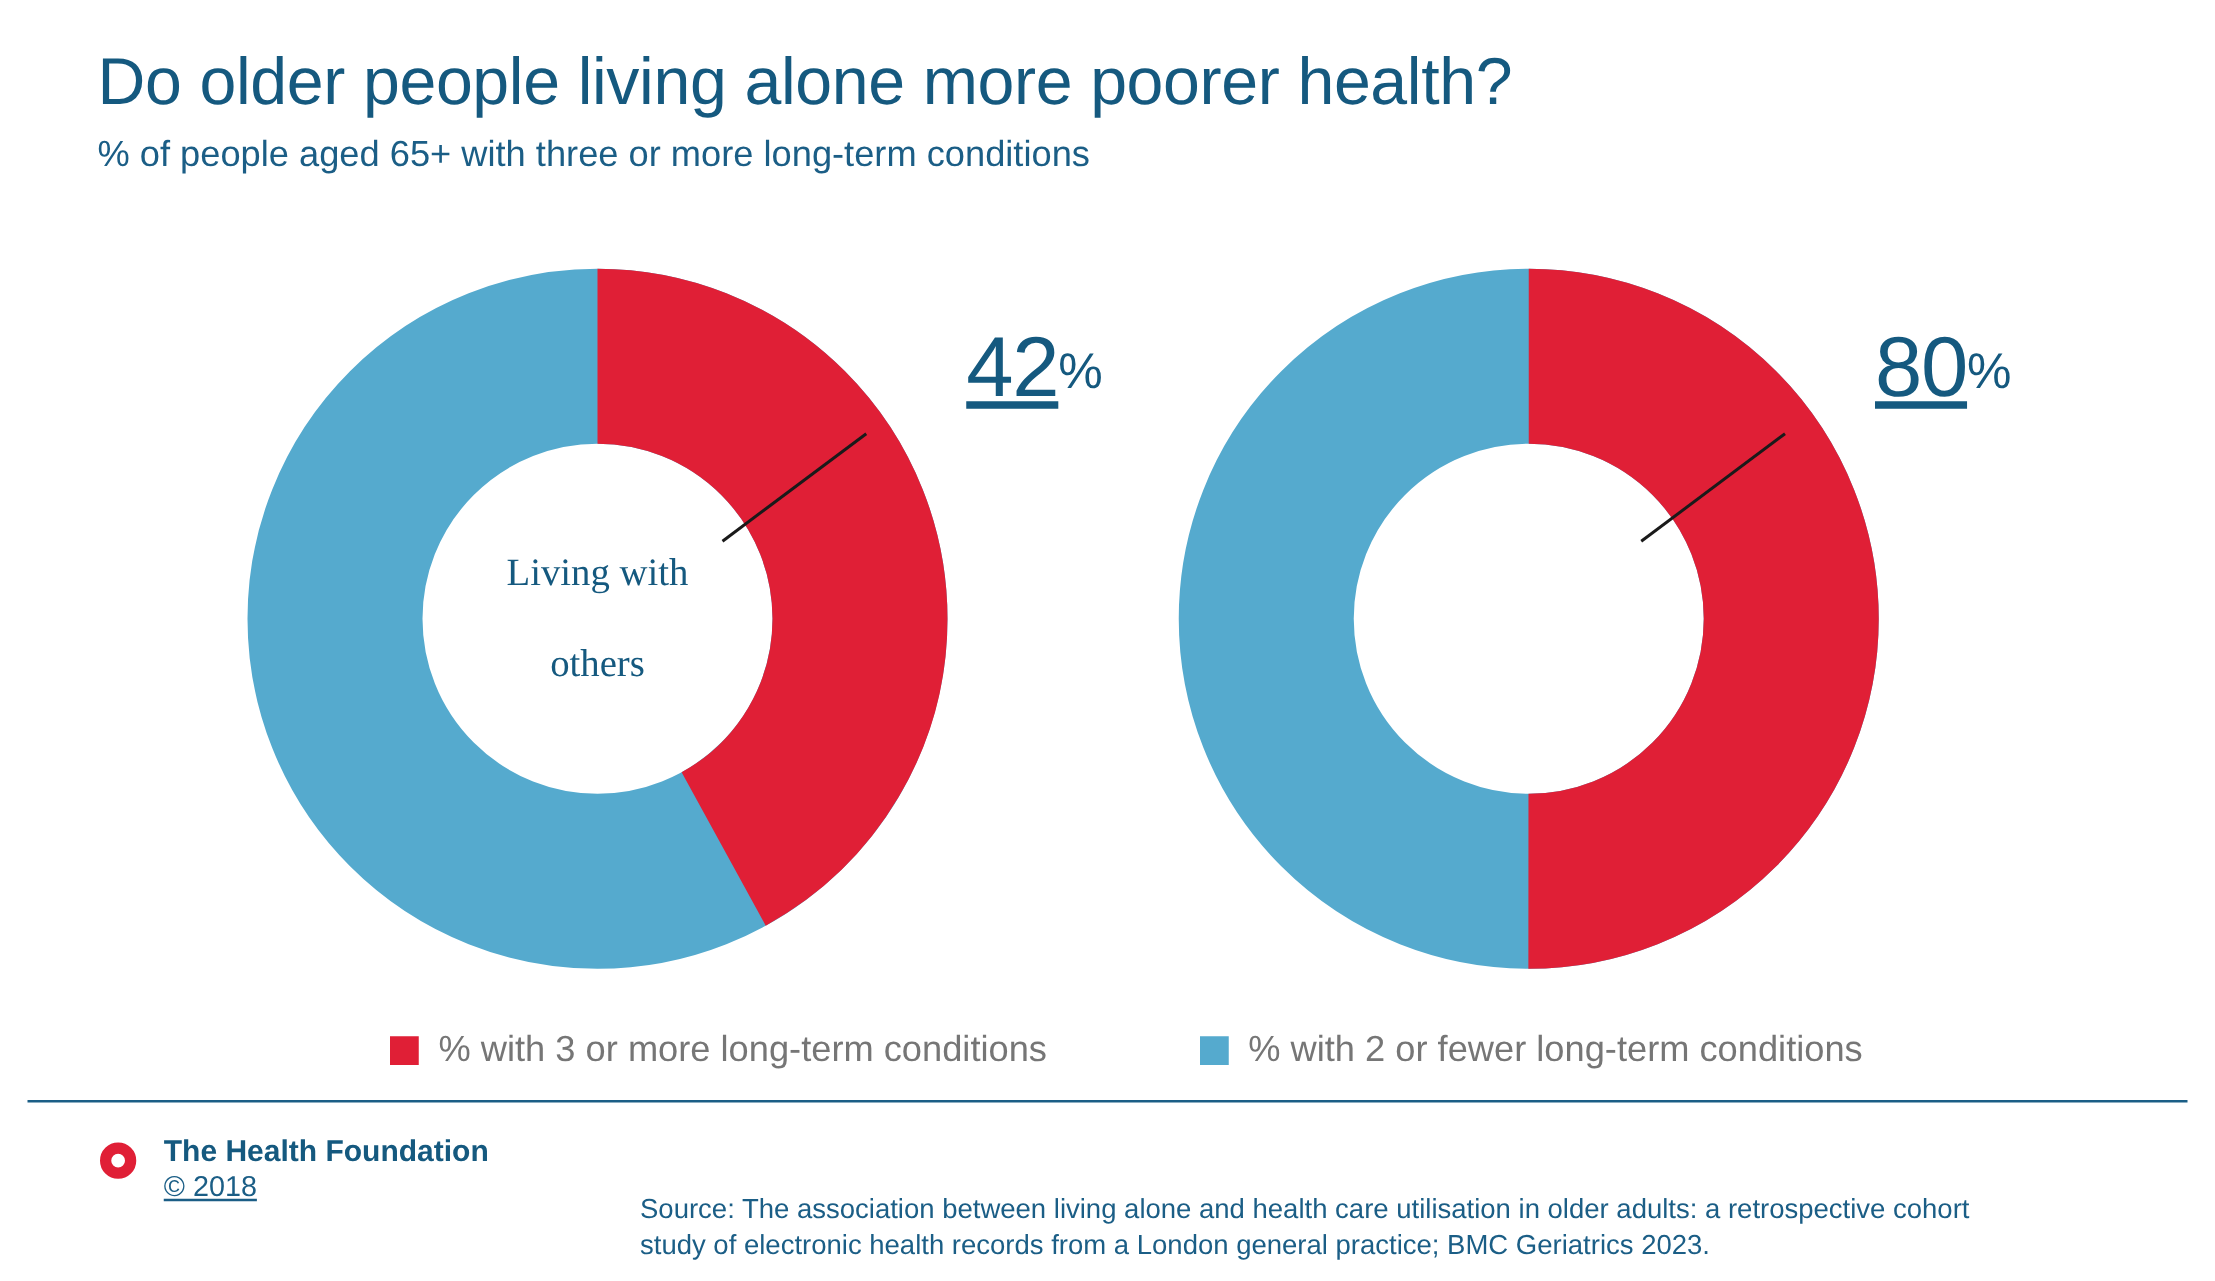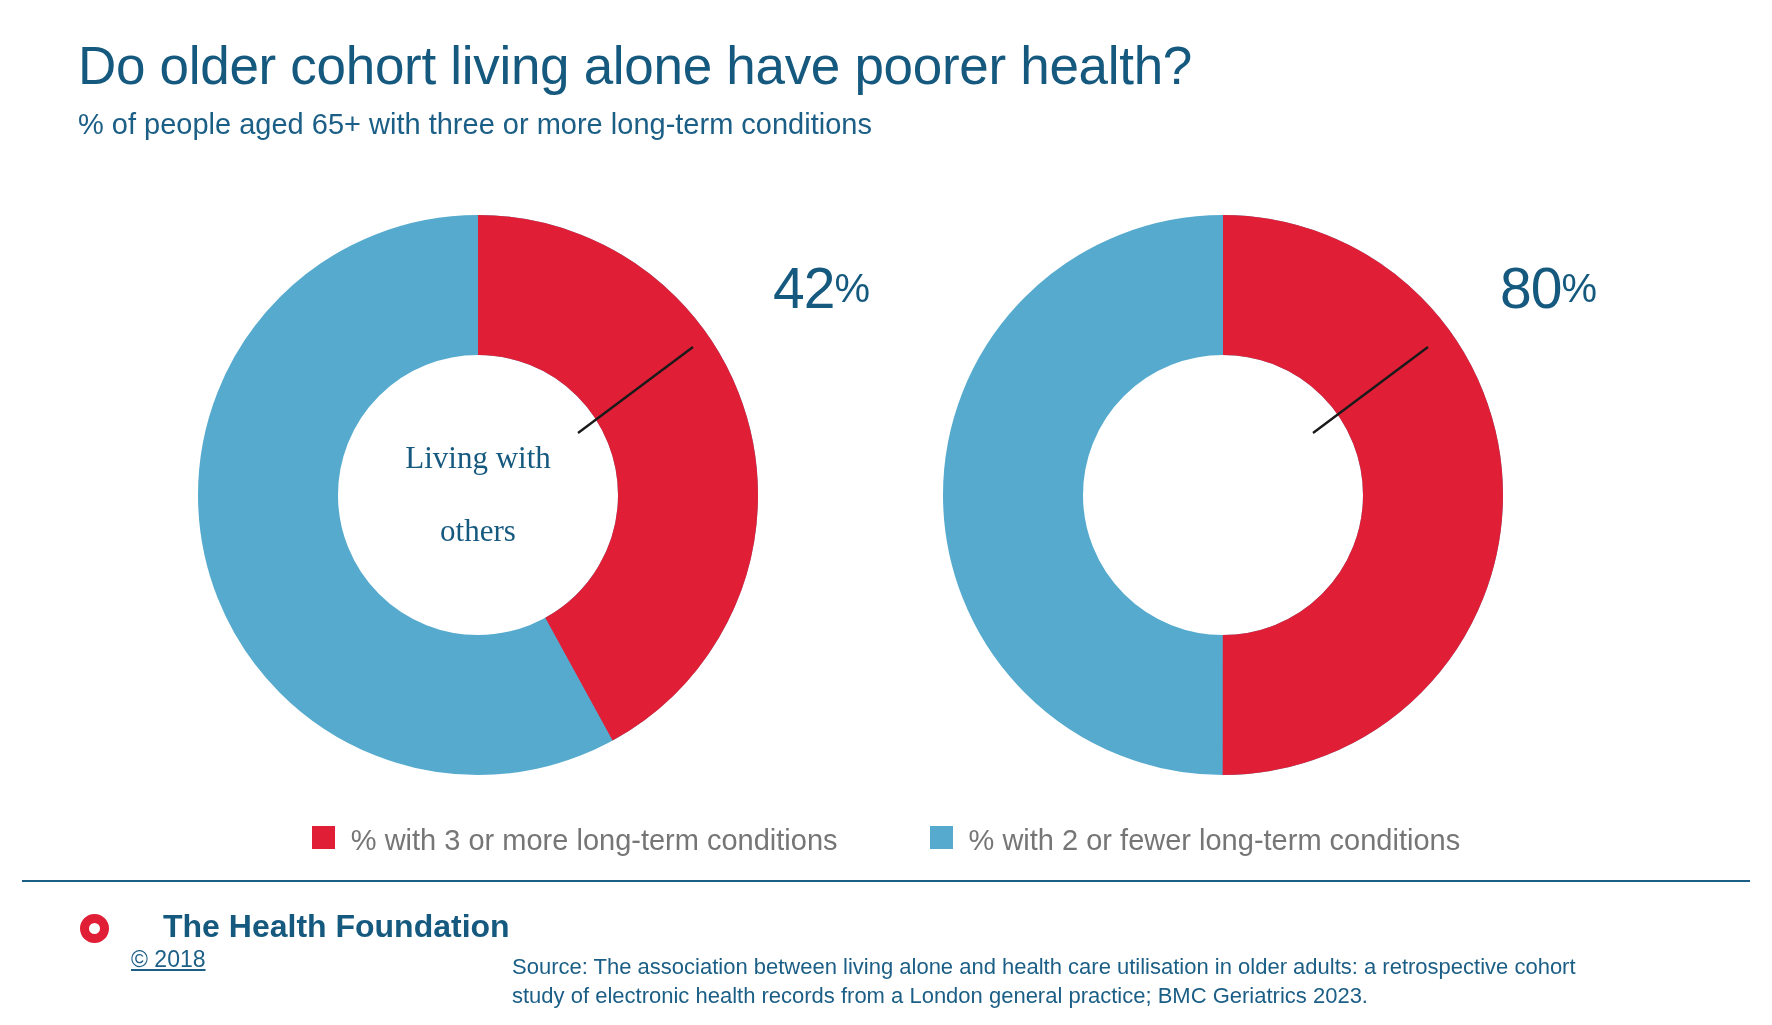--- a/index.html
+++ b/index.html
@@ -88,23 +88,24 @@
   }
 
   
   .callout {
     position: absolute;
     color: #15597f;
     white-space: nowrap;
     font-weight: 400;
   }
   .callout .num {
-    font-size: 57px;
+    font-size: 68px;
     line-height: 1;
     letter-spacing: -1px;
+    text-decoration: underline;
   }
   .callout .pct {
     font-size: 40px;
     vertical-align: super;
     line-height: 1;
   }
   .callout.left-callout  { left: 625px; top: 45px; }
   .callout.right-callout { left: 607px; top: 45px; }
 
   
@@ -121,21 +122,23 @@
     left: 0;
     top: 826px;
     width: 1772px;
     display: flex;
     justify-content: center;
     align-items: center;
     gap: 92px;
   }
   .legend-item {
     display: flex;
+    align-items: center;
     gap: 16px;
+    margin-left: 30px;
   }
   .legend-swatch {
     width: 23px;
     height: 23px;
     flex: 0 0 auto;
   }
   .legend-label {
     font-size: 29px;
     color: #767676;
     white-space: nowrap;
@@ -170,25 +173,24 @@
     width: 29px;
     height: 29px;
     border-radius: 50%;
     border: 9px solid #e01f36;
     box-sizing: border-box;
     margin-top: 6px;
     flex: 0 0 auto;
   }
   .brand-text { line-height: 1.18; }
   .brand-name {
-    font-size: 32px;
+    font-size: 24px;
     font-weight: bold;
     color: #15597f;
     white-space: nowrap;
-    margin-left: 32px;
   }
   .brand-copy {
     font-size: 23px;
     font-weight: 400;
     color: #1b5e86;
     white-space: nowrap;
     text-decoration: underline;
   }
   .source {
     position: absolute;
@@ -199,21 +201,21 @@
     color: #1b5e86;
     line-height: 1.32;
     margin-top: 44px;
   }
   .source-line { white-space: nowrap; }
 </style>
 </head>
 <body>
 
 <div class="header">
-  <h1 class="chart-title">Do older cohort living alone have poorer health?</h1>
+  <h1 class="chart-title">Do older people living alone more poorer health?</h1>
   <p class="chart-subtitle">% of people aged 65+ with three or more long-term conditions</p>
 </div>
 
 <div class="donuts">
 
   <div class="donut-block left">
 
     <svg class="donut-svg" viewBox="0 0 200 200">
 
       <circle cx="100" cy="100" r="75" fill="none" stroke="#55aace" stroke-width="50"></circle>

